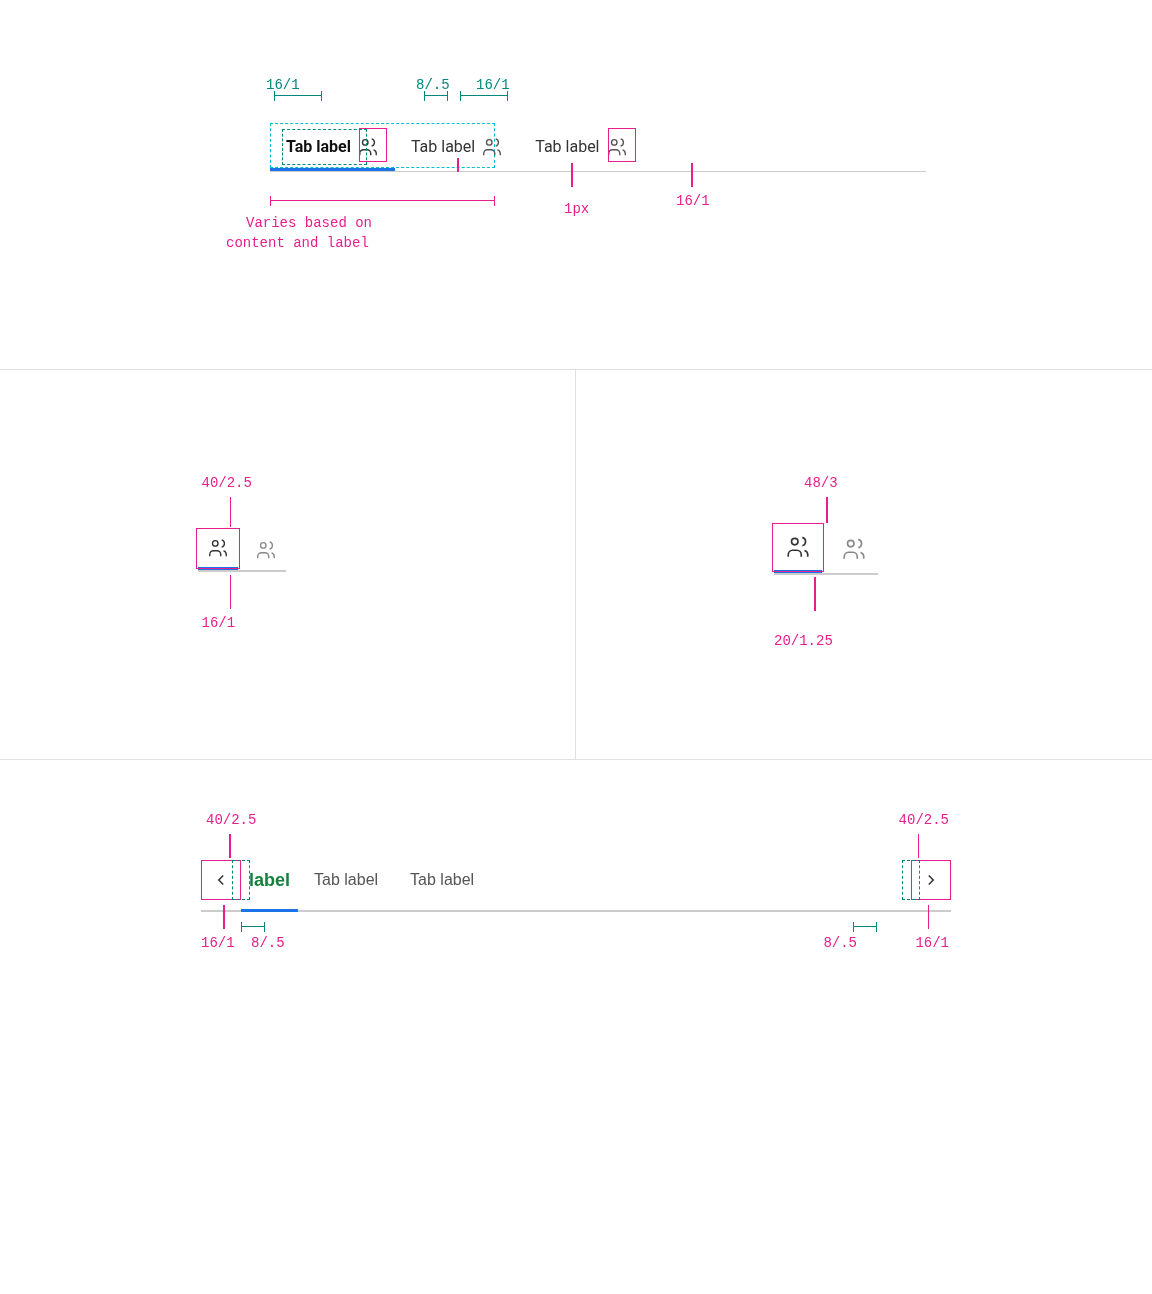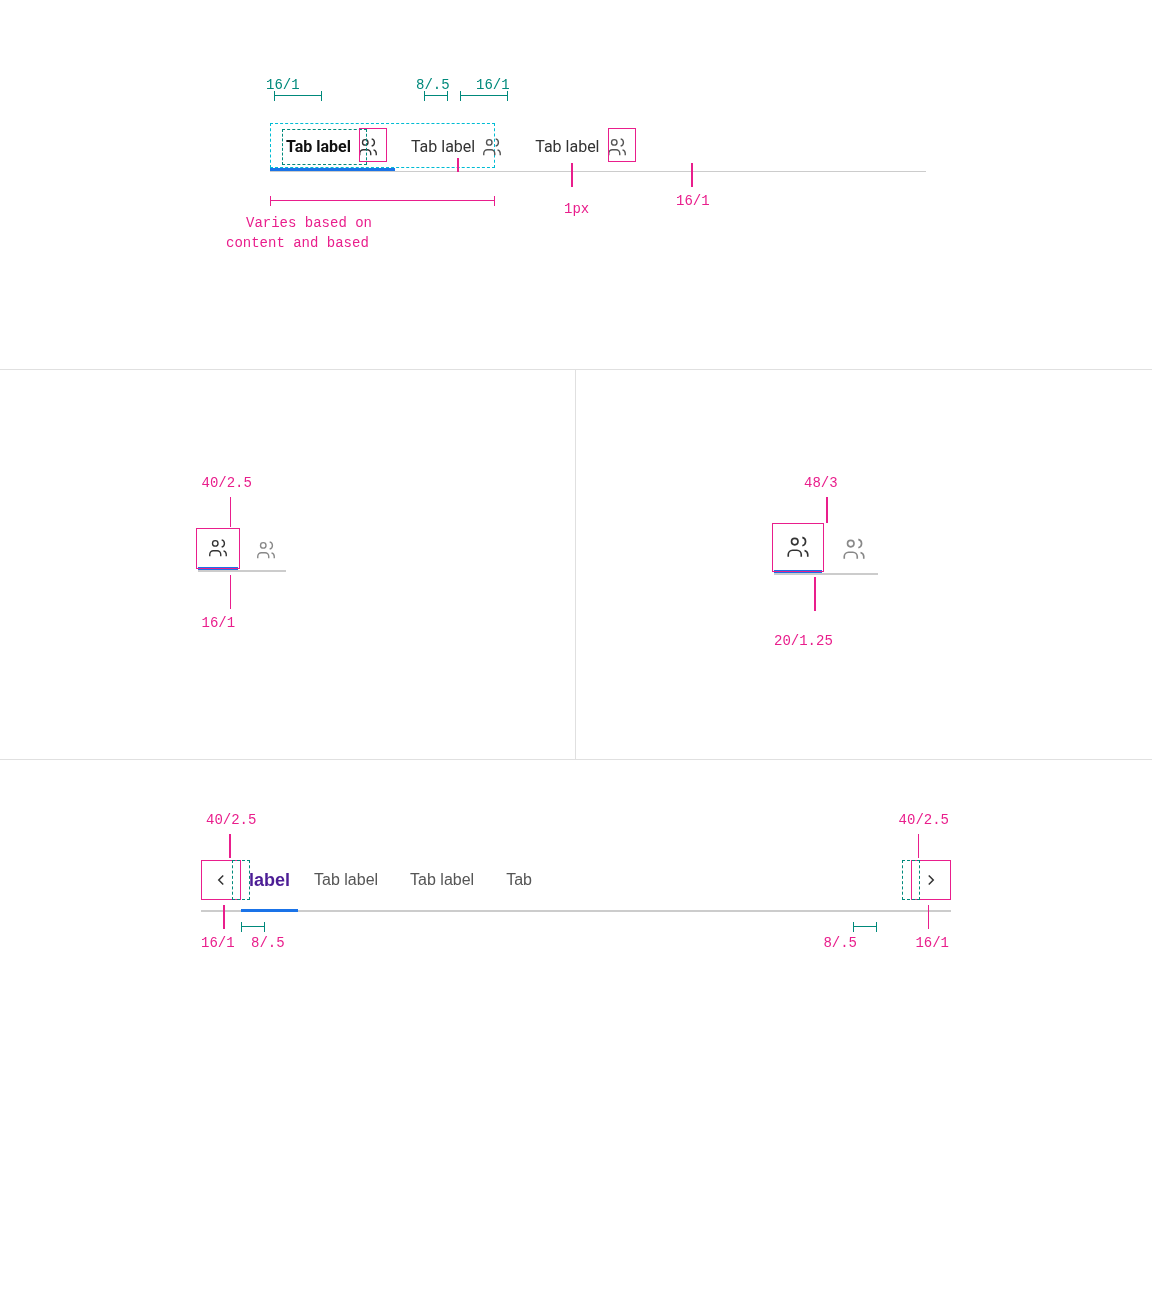--- a/index.html
+++ b/index.html
@@ -203,21 +203,21 @@
     <span class="annotation" style="left:338px; top:96px;">1px</span>
 
     <div style="position:absolute; left:345px; top:58px; width:1.5px; height:24px; background:#e91e8c;"></div>
 
     <span class="annotation" style="left:450px; top:88px;">16/1</span>
 
     <div style="position:absolute; left:465px; top:58px; width:1.5px; height:24px; background:#e91e8c;"></div>
 
     <div style="position:absolute; top:110px; left:0px;">
       <div class="annotation" style="position:relative; left:0; top:0;margin-left:20px;">Varies based on</div>
-      <div class="annotation" style="position:relative; left:0; top:4px;">content and based</div>
+      <div class="annotation" style="position:relative; left:0; top:4px;">content and label</div>
     </div>
 
   </div>
 </div>
 
 <div class="section section-middle">
 
   <div class="section-middle-left">
     <div style="position:relative; width:200px; height:200px;">
 
@@ -306,37 +306,34 @@
       <div style="position:relative;">
         <div style="width:40px; height:40px; border:1.5px solid #e91e8c; display:flex; align-items:center; justify-content:center; cursor:pointer; background:white; flex-shrink:0;">
           <svg width="18" height="18" viewBox="0 0 24 24" fill="none" stroke="#333" stroke-width="2">
             <polyline points="15 18 9 12 15 6"></polyline>
           </svg>
         </div>
 
         <div style="position:absolute; top:0; right:-9px; width:18px; height:40px; border:1.5px dashed #00897b;"></div>
       </div>
 
-      <div style="padding: 0 8px; height:40px; display:flex; align-items:center; font-size:18px; font-weight:700; color:#4c1d95; white-space:nowrap; position:relative; font-family:sans-serif;text-align:right;">
+      <div style="padding: 0 8px; height:40px; display:flex; align-items:center; font-size:18px; font-weight:700; color:#15803d; white-space:nowrap; position:relative; font-family:sans-serif;text-align:right;">
         <span>label</span>
 
         <div style="position:absolute; bottom:-12px; left:0; width:100%; height:3px; background:#1a73e8;"></div>
       </div>
 
       <div style="padding: 0 16px; height:40px; display:flex; align-items:center; font-size:16px; color:#555; white-space:nowrap; font-family:sans-serif;">
         <span>Tab label</span>
       </div>
 
       <div style="padding: 0 16px; height:40px; display:flex; align-items:center; font-size:16px; color:#555; white-space:nowrap; font-family:sans-serif;">
         <span>Tab label</span>
       </div>
 
-      <div style="padding: 0 16px; height:40px; display:flex; align-items:center; font-size:16px; color:#555; white-space:nowrap; font-family:sans-serif; flex:1;">
-        <span>Tab</span>
-      </div>
 
       <div style="position:relative; margin-left:auto;">
 
         <div style="position:absolute; top:0; left:-9px; width:18px; height:40px; border:1.5px dashed #00897b;"></div>
         <div style="width:40px; height:40px; border:1.5px solid #e91e8c; display:flex; align-items:center; justify-content:center; cursor:pointer; background:white; flex-shrink:0;">
           <svg width="18" height="18" viewBox="0 0 24 24" fill="none" stroke="#333" stroke-width="2">
             <polyline points="9 18 15 12 9 6"></polyline>
           </svg>
         </div>
       </div>

